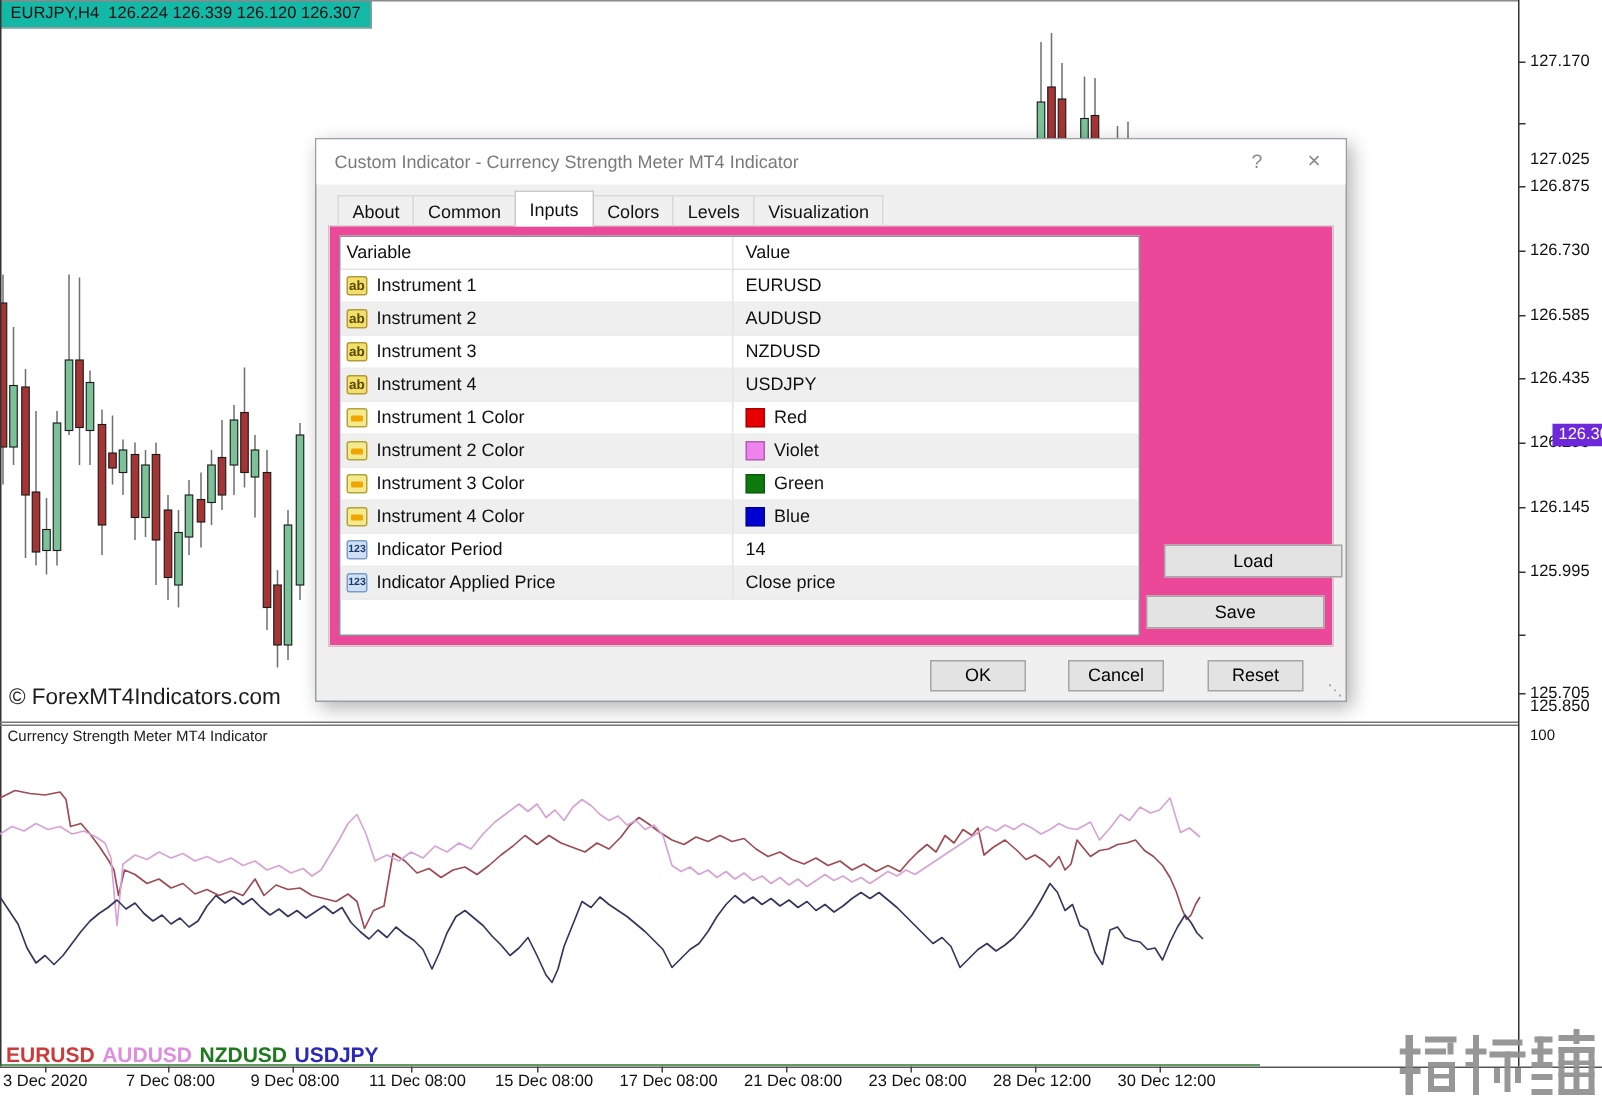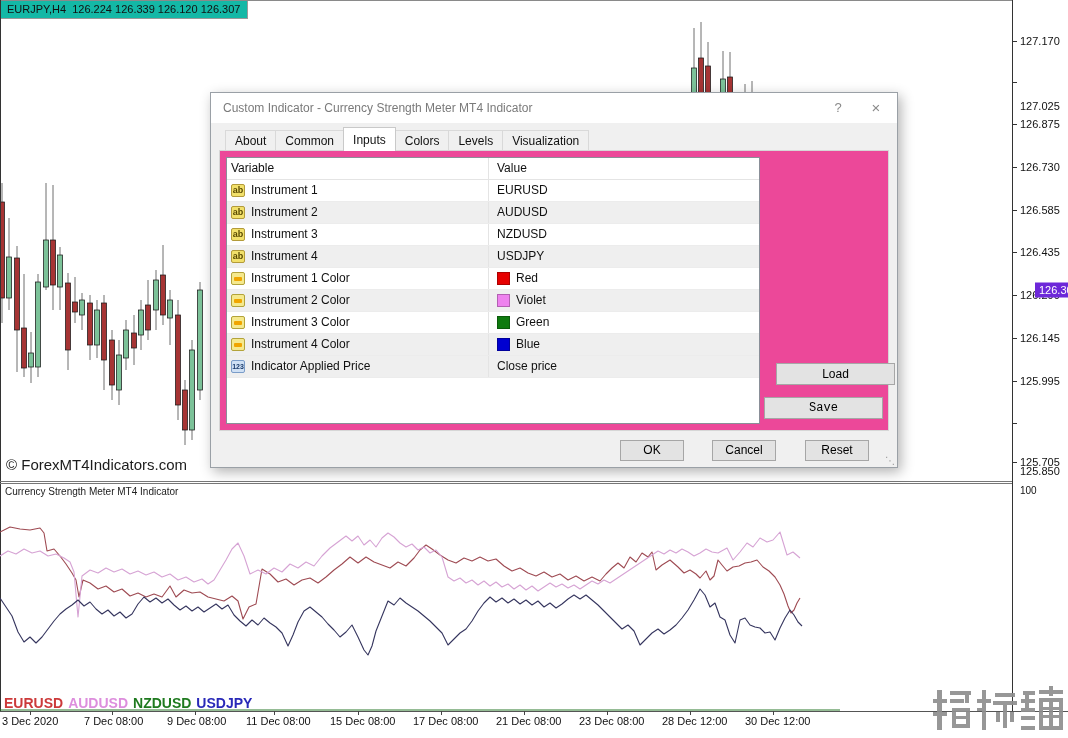--- a/index.html
+++ b/index.html
@@ -55,21 +55,21 @@
   .icon-123{background:#cfe0f4;border:1px solid #7a9cc8;font-size:7px;line-height:11px;
     text-align:center;color:#1a3a6b;font-weight:bold;}
   .icon-color{background:#f5e98d;border:1px solid #b3a33a;position:relative;}
   .icon-color::after{content:"";position:absolute;left:2px;top:4px;width:8px;height:4px;
     background:#f0a500;border-radius:1px;}
   .swatch{width:13px;height:13px;margin-right:6px;border:1px solid rgba(0,0,0,0.25);
     box-sizing:border-box;flex:0 0 auto;}
   .btn{position:absolute;background:#e3e3e3;border:1px solid #a6a6a6;font-size:12px;
     text-align:center;color:#000;cursor:default;box-sizing:border-box;}
   .btn-load{left:553px;top:270px;width:119px;height:22px;line-height:20px;margin-left:12px;}
-  .btn-save{left:553px;top:304px;width:119px;height:22px;line-height:20px;font-family:Liberation Mono, monospace;}
+  .btn-save{left:553px;top:304px;width:119px;height:22px;line-height:20px;}
   .btn-ok{left:409px;top:347px;width:64px;height:21px;line-height:19px;}
   .btn-cancel{left:501px;top:347px;width:64px;height:21px;line-height:19px;}
   .btn-reset{left:594px;top:347px;width:64px;height:21px;line-height:19px;}
   .grip{position:absolute;right:2px;bottom:1px;font-size:10px;color:#9a9a9a;}
   .candle-layer,.indicator-layer{position:absolute;left:0;}
   .watermark{position:absolute;left:933px;top:686px;z-index:15;}
 </style>
 </head>
 <body>
 
@@ -340,20 +340,29 @@
             <div class="trow alt">
               <div class="cvar">
                 <span class="icon-color"></span>
                 <span>Instrument 4 Color</span>
               </div>
               <div class="cval">
                 <span class="swatch" style="background: rgb(0, 0, 208);"></span>
                 <span>Blue</span>
               </div>
             </div>
+            <div class="trow">
+              <div class="cvar">
+                <span class="icon-123">123</span>
+                <span>Indicator Period</span>
+              </div>
+              <div class="cval">
+                <span>14</span>
+              </div>
+            </div>
             <div class="trow alt">
               <div class="cvar">
                 <span class="icon-123">123</span>
                 <span>Indicator Applied Price</span>
               </div>
               <div class="cval">
                 <span>Close price</span>
               </div>
             </div>
           </div>

